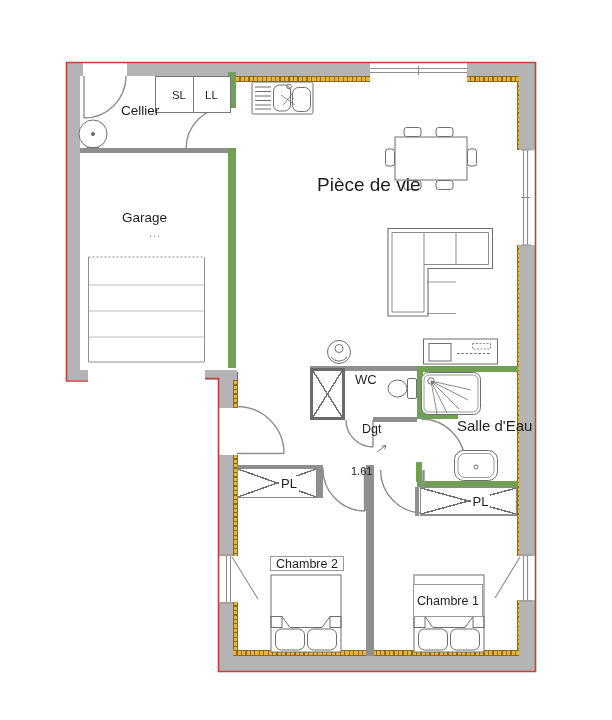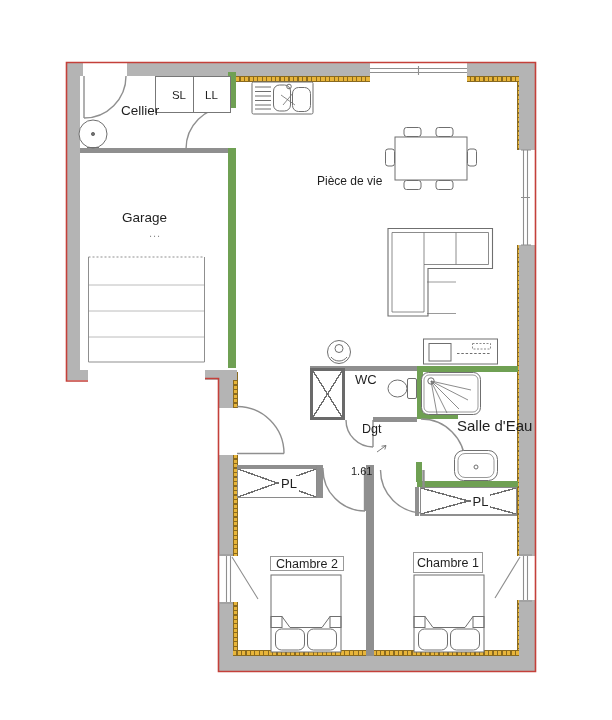--- a/index.html
+++ b/index.html
@@ -213,26 +213,26 @@
   <div class="appl" style="left:155px;top:76px;width:48px;height:37px;">
     <span>SL</span>
   </div>
   <div class="appl" style="left:192.5px;top:76px;width:38px;height:37px;">
     <span>LL</span>
   </div>
 
   <span class="label" style="left:121px;top:104px;font-size:13.5px;">Cellier</span>
   <span class="label" style="left:122px;top:211px;font-size:13.5px;">Garage</span>
   <span class="label" style="left:149px;top:228px;font-size:11px;color:#8c8c8c;letter-spacing:1px;">...</span>
-  <span class="label" style="left:317px;top:175px;font-size:12px;">Pièce de vie</span>
+  <span class="label" style="left:317px;top:175px;font-size:19px;">Pièce de vie</span>
   <span class="label" style="left:355px;top:373px;font-size:13px;">WC</span>
   <span class="label" style="left:362px;top:423px;font-size:12.5px;">Dgt</span>
   <span class="label" style="left:351px;top:466px;font-size:11px;">1.61</span>
   <span class="label" style="left:457px;top:418px;font-size:15px;">Salle d'Eau</span>
 
   <div class="label-box" style="left:270px;top:556px;width:74px;height:15px;">
     <span style="font-size:12.5px;">Chambre 2</span>
   </div>
-  <div class="label-box" style="left:413px;top:552px;width:70px;height:21px;">
+  <div class="label-box" style="left:413px;top:584px;width:70px;height:33px;">
     <span style="font-size:12.5px;">Chambre 1</span>
   </div>
 
 </div>
 
 </body></html>

